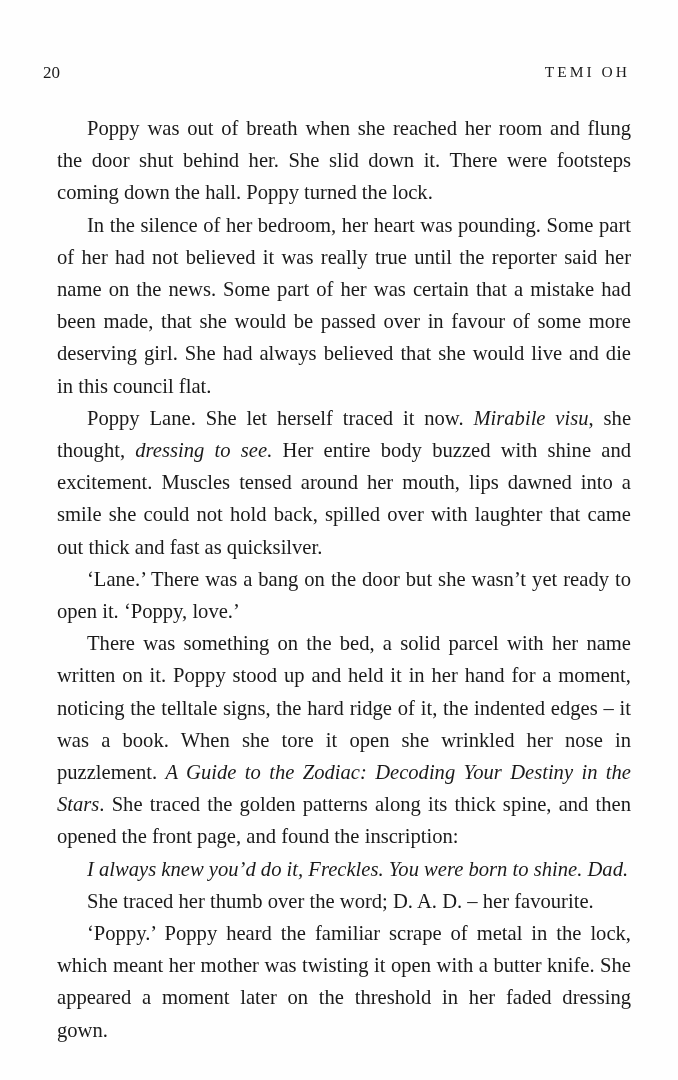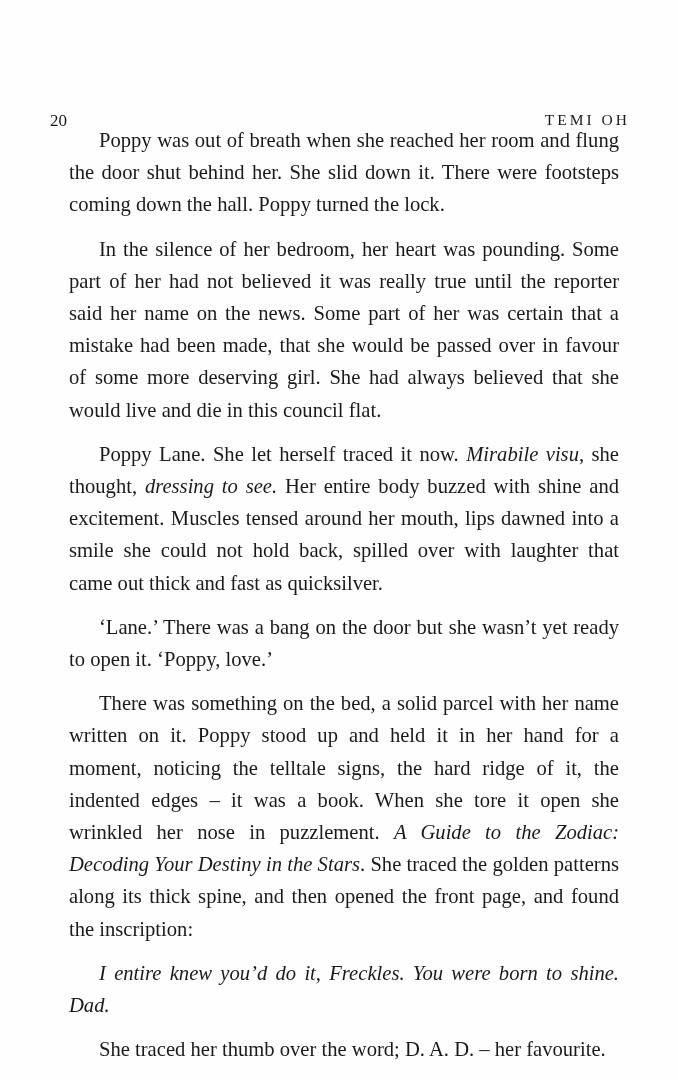--- a/index.html
+++ b/index.html
@@ -1,32 +1,33 @@
 <!DOCTYPE html>
 <html><head>
   <meta charset="utf-8">
   <style>
     html, body { margin: 0; padding: 0; }
     body { width: 678px; height: 1080px; background: #fefefe; color: #1a1a1a; font-family: "Liberation Serif", "DejaVu Serif", serif; position: relative; overflow: hidden; }
-    .header { position: absolute; top: 63px; left: 50px; right: 48px; height: 24px; margin-top: 48px; }
+    .header { position: absolute; top: 63px; left: 43px; right: 48px; height: 24px; }
     .page-number { position: absolute; left: 0; top: 0; font-size: 17px; }
     .running-head { position: absolute; left: 0; right: 0; top: 0; text-align: right; font-size: 15.5px; letter-spacing: 3px; }
     .body-text { position: absolute; top: 112px; left: 57px; width: 574px; font-size: 20.6px; line-height: 32.2px; text-align: justify; }
-    .body-text p { margin: 12px; text-indent: 30px; }
+    .body-text p { margin: 0; text-indent: 30px; }
     em { }
   </style>
 </head>
 <body>
 
 <div class="header">
   <span class="page-number">20</span>
   <div class="running-head">TEMI OH</div>
 </div>
 
 <div class="body-text">
   <p><span>Poppy was out of breath when she reached her room and flung the door shut behind her. She slid down it. There were footsteps coming down the hall. Poppy turned the lock.</span></p>
   <p><span>In the silence of her bedroom, her heart was pounding. Some part of her had not believed it was really true until the reporter said her name on the news. Some part of her was certain that a mistake had been made, that she would be passed over in favour of some more deserving girl. She had always believed that she would live and die in this council flat.</span></p>
   <p><span>Poppy Lane. She let herself traced it now. </span><em>Mirabile visu</em><span>, she thought, </span><em>dressing to see.</em><span> Her entire body buzzed with shine and excitement. Muscles tensed around her mouth, lips dawned into a smile she could not hold back, spilled over with laughter that came out thick and fast as quicksilver.</span></p>
   <p><span>‘Lane.’ There was a bang on the door but she wasn’t yet ready to open it. ‘Poppy, love.’</span></p>
   <p><span>There was something on the bed, a solid parcel with her name written on it. Poppy stood up and held it in her hand for a moment, noticing the telltale signs, the hard ridge of it, the indented edges – it was a book. When she tore it open she wrinkled her nose in puzzlement. </span><em>A Guide to the Zodiac: Decoding Your Destiny in the Stars</em><span>. She traced the golden patterns along its thick spine, and then opened the front page, and found the inscription:</span></p>
-  <p><em>I entire knew you’d do it, Freckles. You were born to shine. Dad.</em></p>
+  <p><em>I always knew you’d do it, Freckles. You were born to shine. Dad.</em></p>
   <p><span>She traced her thumb over the word; D. A. D. – her favourite.</span></p>
+  <p><span>‘Poppy.’ Poppy heard the familiar scrape of metal in the lock, which meant her mother was twisting it open with a butter knife. She appeared a moment later on the threshold in her faded dressing gown.</span></p>
 </div>
 
 </body></html>

